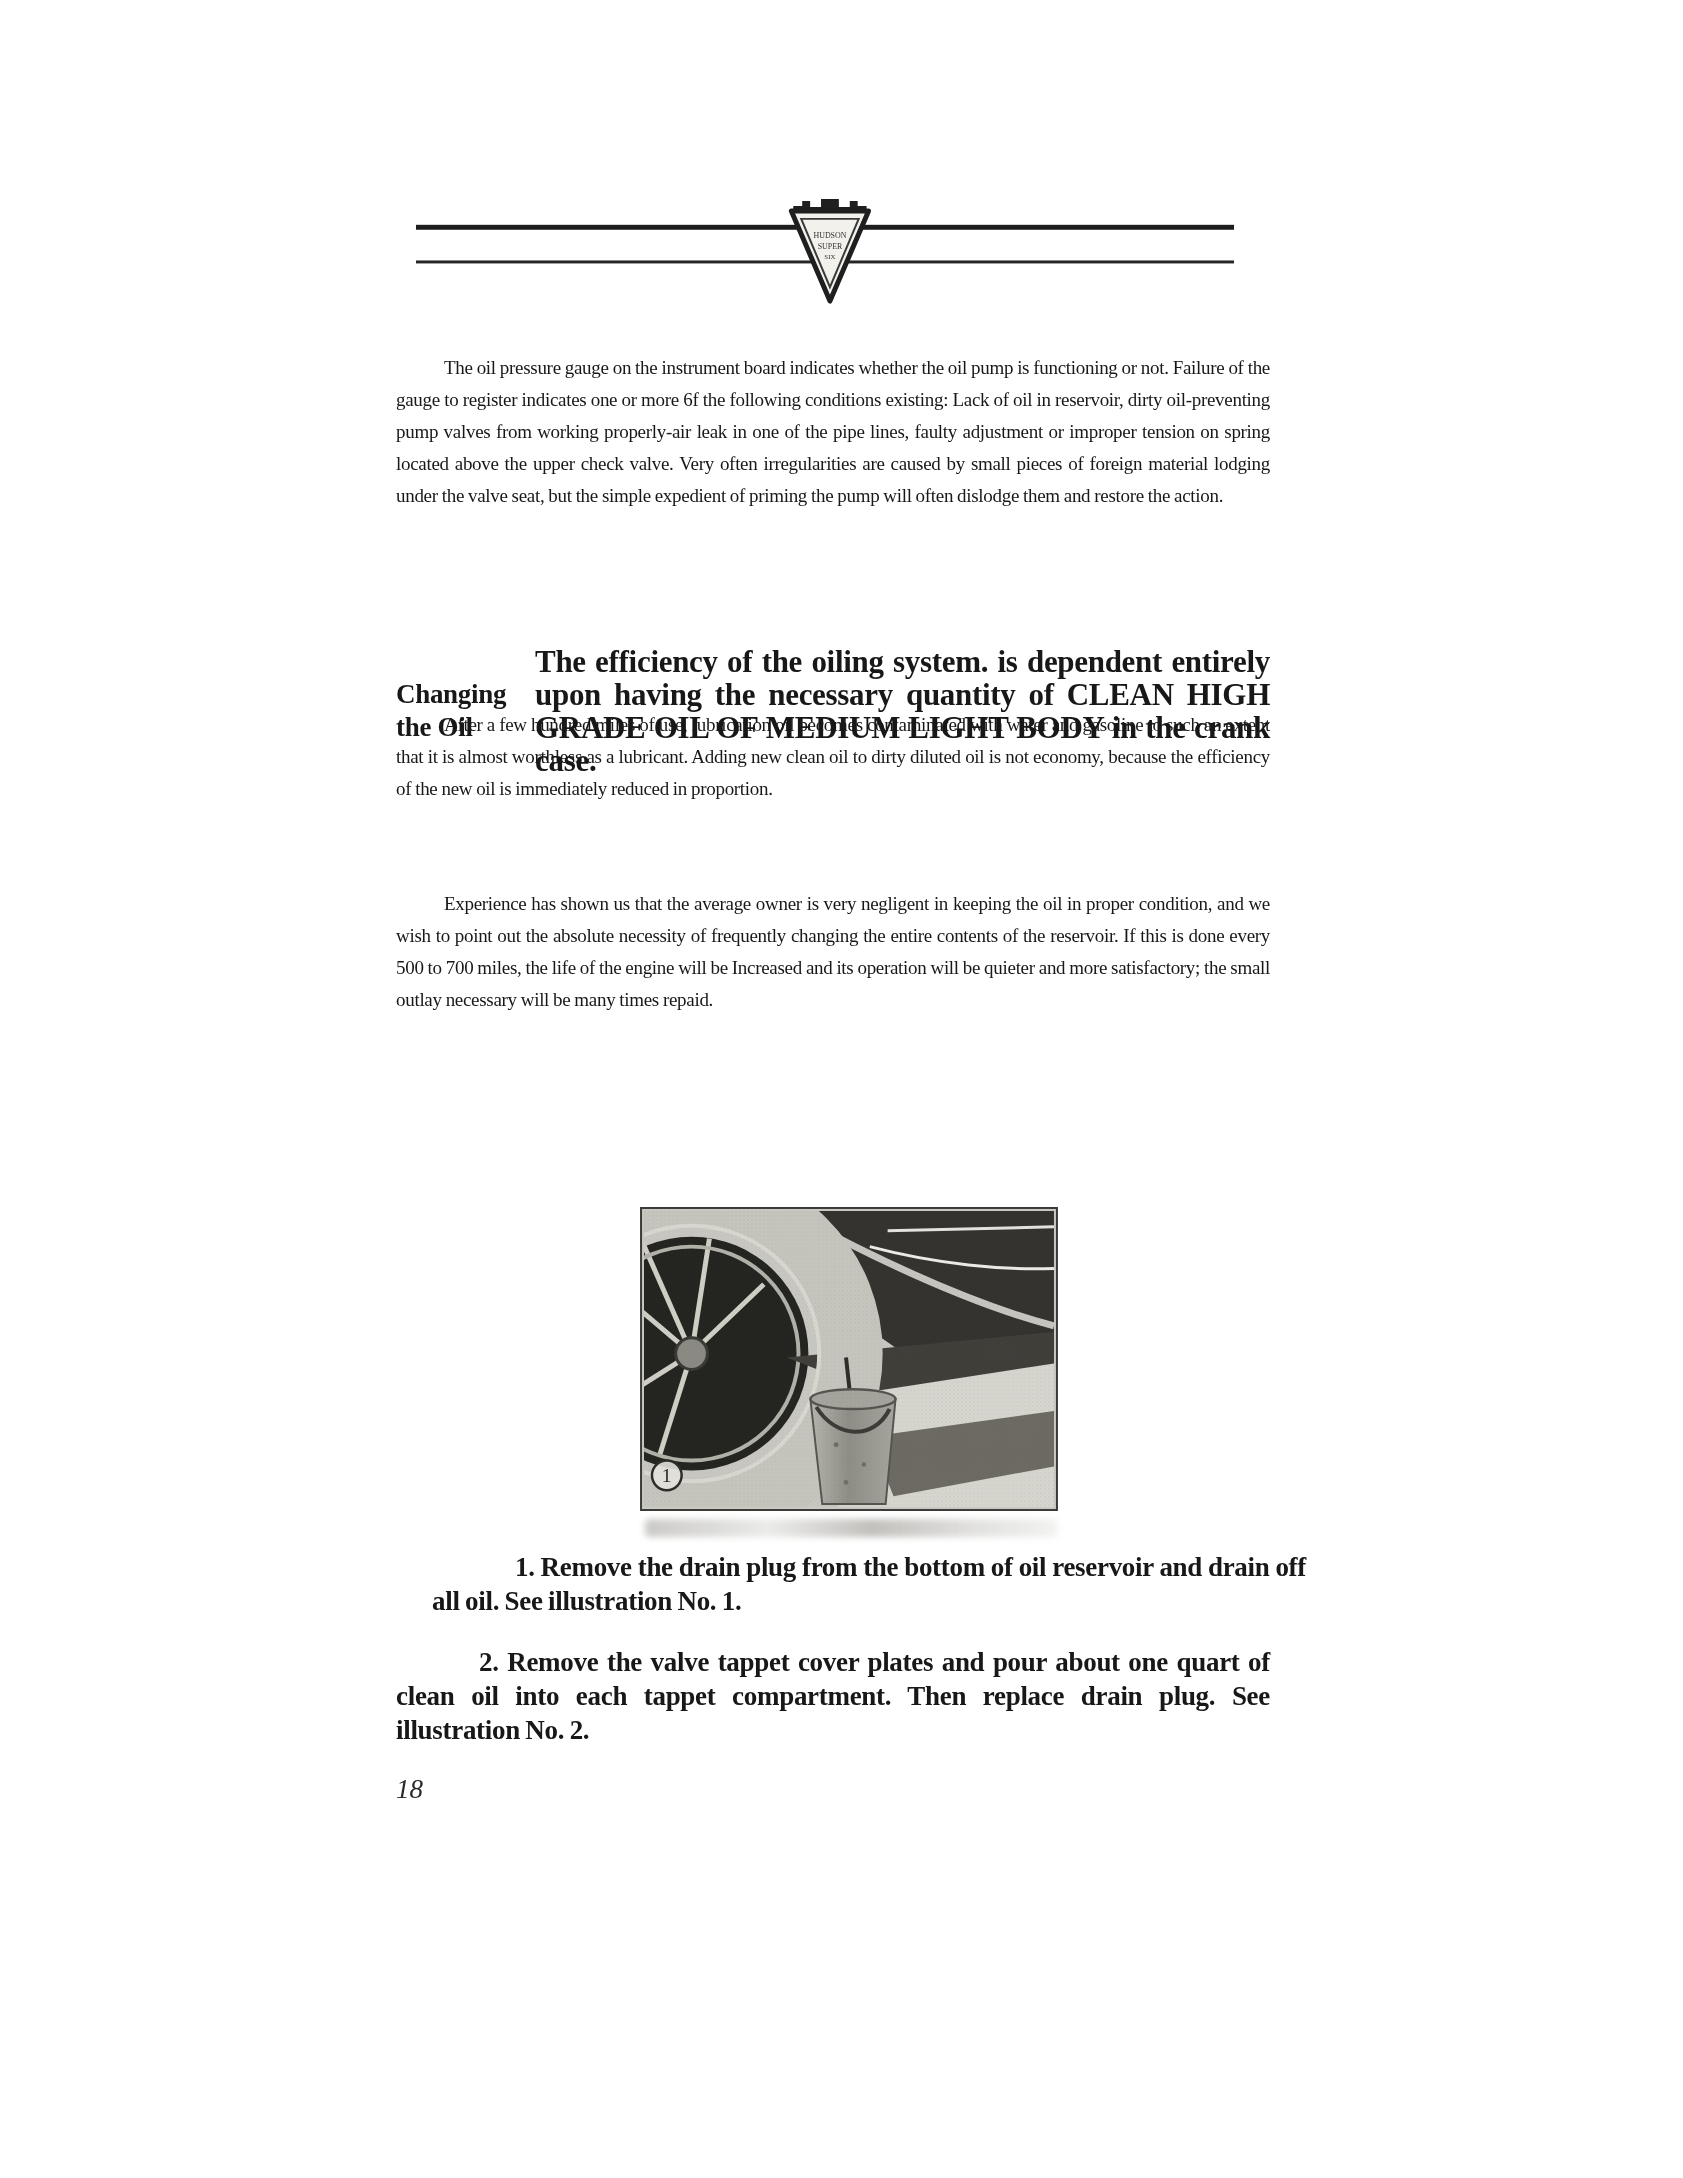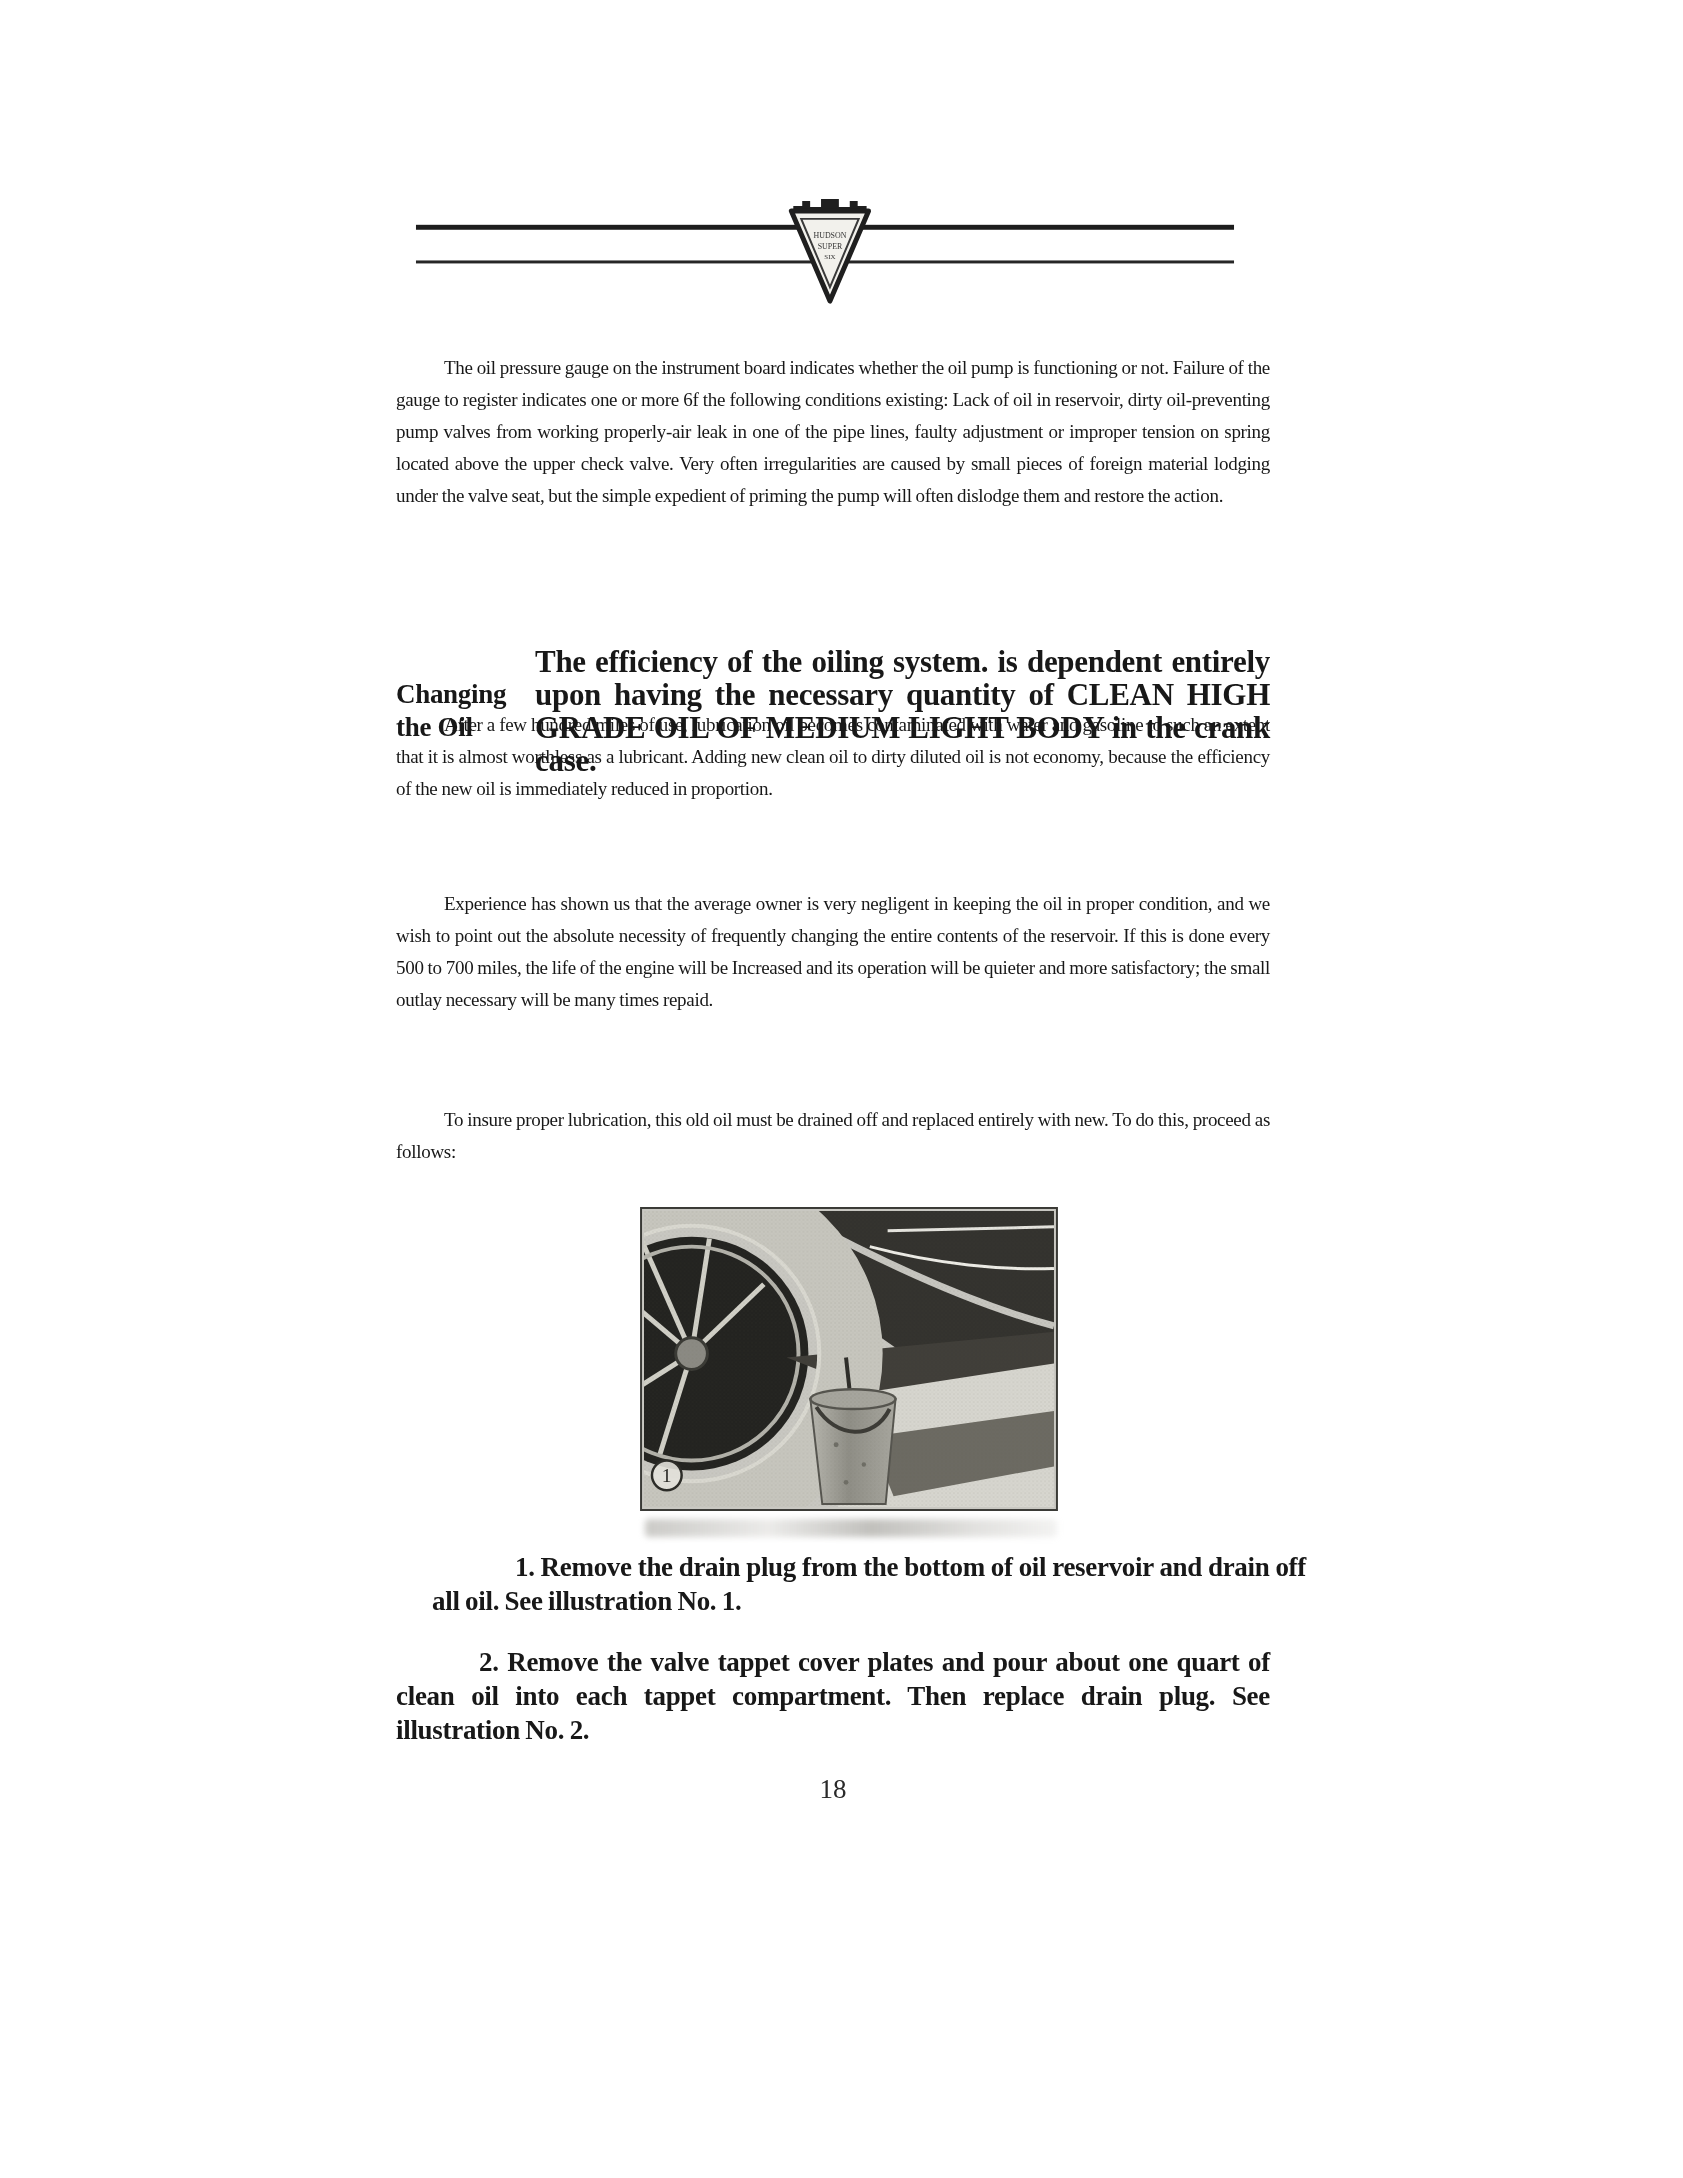--- a/index.html
+++ b/index.html
@@ -31,21 +31,21 @@
     text-align:justify;letter-spacing:-0.3px;word-spacing:-0.5px;font-weight:bold;
   }
   .instruction{
     position:absolute;left:396px;width:874px;
     font-weight:bold;font-size:27px;line-height:34px;
     text-align:justify;text-indent:83px;
     letter-spacing:-0.3px;word-spacing:-1px;
   }
   .page-number{
     position:absolute;left:396px;width:874px;top:1774px;
-    text-align:center;font-size:27px;color:#2a2a2a;
+    font-size:27px;color:#2a2a2a;font-style:italic;
   }
   .ornament{position:absolute;left:414px;top:198px;}
   .figure{
     position:absolute;left:640px;top:1207px;width:418px;height:304px;
   }
   .ghost-caption{
     position:absolute;left:645px;top:1519px;width:412px;height:18px;
     background:linear-gradient(90deg,
       rgba(125,123,115,0.40) 0%,
       rgba(165,163,155,0.22) 30%,
@@ -82,21 +82,20 @@
       <div>Changing</div>
       <div>the Oil</div>
     </div>
     <div class="changing-body">The efficiency of the oiling system. is dependent entirely upon having the necessary quantity of CLEAN HIGH GRADE OIL OF MEDIUM LIGHT BODY in the crank case.</div>
   </div>
 
   <div class="para" style="top:709px;">After a few hundred miles of use, lubrication oil becomes contaminated with water and gasoline to such an extent that it is almost worthless as a lubricant. Adding new clean oil to dirty diluted oil is not economy, because the efficiency of the new oil is immediately reduced in proportion.</div>
 
   <div class="para" style="top:888px;">Experience has shown us that the average owner is very negligent in keeping the oil in proper condition, and we wish to point out the absolute necessity of frequently changing the entire contents of the reservoir. If this is done every 500 to 700 miles, the life of the engine will be Increased and its operation will be quieter and more satisfactory; the small outlay necessary will be many times repaid.</div>
 
-  <div class="para" style="top:1104px;">To insure proper lubrication, this old oil must be drained off and replaced entirely with new. To do this, proceed as follows:</div>
 
   <div class="figure">
     <svg width="418" height="304" viewBox="0 0 422 307">
       <defs>
         <clipPath id="photoClip">
             <rect x="4" y="4" width="414" height="299"></rect>
           </clipPath>
         <linearGradient id="bucketGrad" x1="0" y1="0" x2="1" y2="0">
           <stop offset="0" stop-color="#b7b6ae"></stop>
           <stop offset="0.45" stop-color="#8f8e86"></stop>

